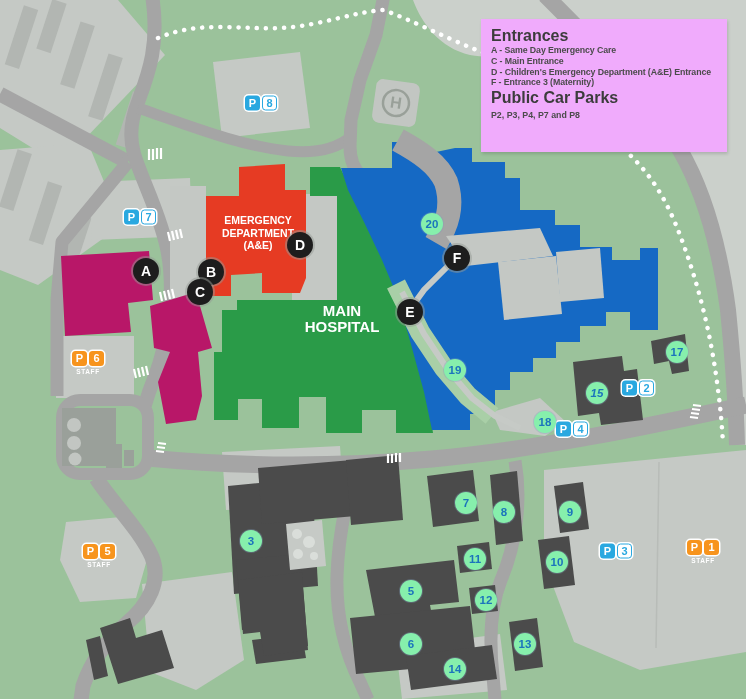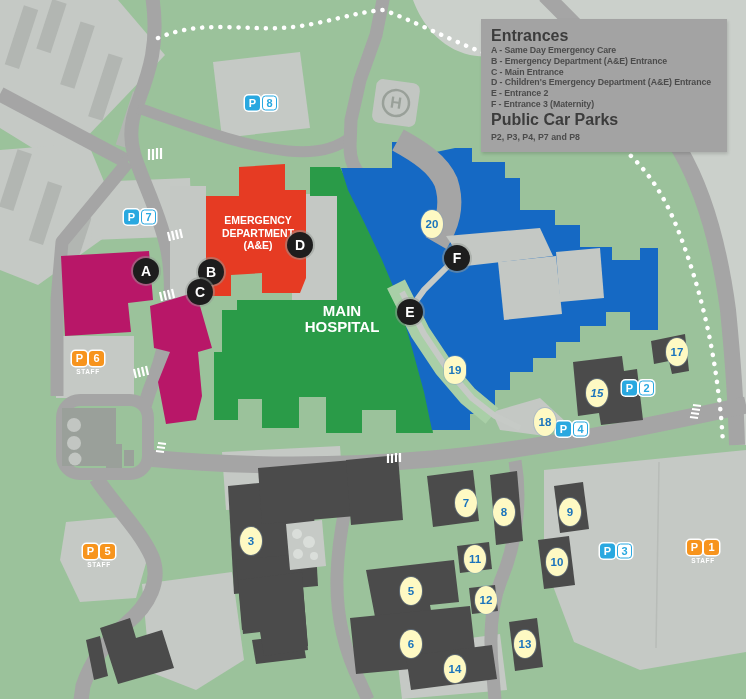--- a/index.html
+++ b/index.html
@@ -11,34 +11,34 @@
   .bld-label span{display:block;}
   #ed-label{left:206px;top:214px;width:104px;font-size:10.5px;line-height:12.5px;}
   #mh-label{left:283px;top:303px;width:118px;font-size:15px;line-height:15.5px;}
   #helipad-label{position:absolute;z-index:2;left:396px;top:103px;
     transform:translate(-50%,-50%) rotate(8deg);color:#99a099;font-weight:bold;font-size:16px;}
 
   .mk{position:absolute;transform:translate(-50%,-50%);border-radius:50%;
       display:flex;align-items:center;justify-content:center;font-weight:bold;}
   .mk-e{z-index:5;width:26px;height:26px;background:#1d1d1d;color:#fff;font-size:14px;
         box-shadow:0 0 0 2px rgba(150,155,150,.5);}
-  .mk-n{z-index:4;width:22px;height:28px;background:#fef9c3;color:#1b74bc;font-size:11.5px;
+  .mk-n{z-index:4;width:22px;height:22px;background:#86efac;color:#1b74bc;font-size:11.5px;
         box-shadow:0 0 0 1px rgba(130,160,190,.35);}
 
   .cp{position:absolute;z-index:3;transform:translate(-50%,-50%);text-align:center;}
   .cp-row{display:flex;gap:2px;justify-content:center;}
   .cp-p,.cp-n{display:block;width:15px;height:15px;border-radius:3.5px;box-sizing:border-box;
       font-size:11px;line-height:15px;font-weight:bold;box-shadow:0 0 0 1.5px #fff;}
   .cp-p{background:#29a8e0;color:#fff;}
   .cp-n{background:#fff;color:#29a8e0;border:1.5px solid #29a8e0;line-height:12px;}
   .cp.staff .cp-p,.cp.staff .cp-n{background:#f7941d;color:#fff;border:none;line-height:15px;}
   .cp-staff{font-size:6.5px;font-weight:bold;color:#fff;letter-spacing:.6px;margin-top:2px;}
 
   #legend{position:absolute;z-index:6;left:481px;top:19px;width:246px;height:133px;
-      background:#a3a3a3;box-sizing:border-box;padding:7px 10px;
+      background:#f0abfc;box-sizing:border-box;padding:7px 10px;
       box-shadow:1px 2px 3px rgba(0,0,0,.15);}
   .lg-title{font-size:16px;font-weight:bold;color:#3c3c3c;line-height:19px;}
   .lg-item{font-size:8.8px;font-weight:bold;color:#4b4b4b;line-height:10.8px;letter-spacing:-.1px;}
   .lg-note{font-size:8.8px;font-weight:bold;color:#4b4b4b;line-height:12px;margin-top:2px;}
 </style>
 </head>
 <body>
 
 <div id="stage">
 
@@ -253,22 +253,20 @@
         <div class="cp-row">
           <span class="cp-p">P</span>
           <span class="cp-n">8</span>
         </div>
       </div>
     </div>
 
   <div id="legend">
     <div class="lg-title">Entrances</div>
     <div class="lg-item">A - Same Day Emergency Care</div>
-    <div class="lg-item">B - Emergency Department (A&amp;E) Entrance</div>
     <div class="lg-item">C - Main Entrance</div>
     <div class="lg-item">D - Children's Emergency Department (A&amp;E) Entrance</div>
-    <div class="lg-item">E - Entrance 2</div>
     <div class="lg-item">F - Entrance 3 (Maternity)</div>
     <div class="lg-title">Public Car Parks</div>
     <div class="lg-note">P2, P3, P4, P7 and P8</div>
   </div>
 
 </div>
 
 </body></html>

